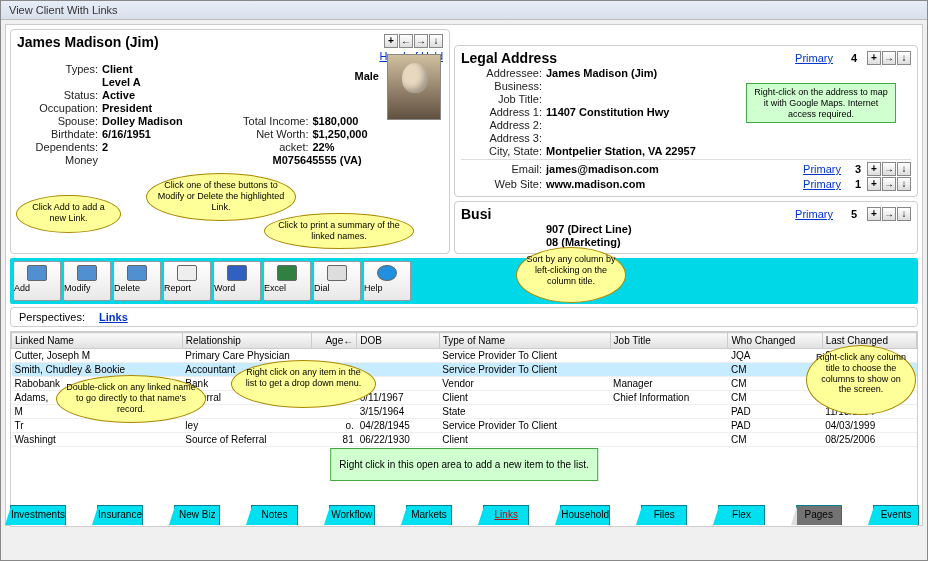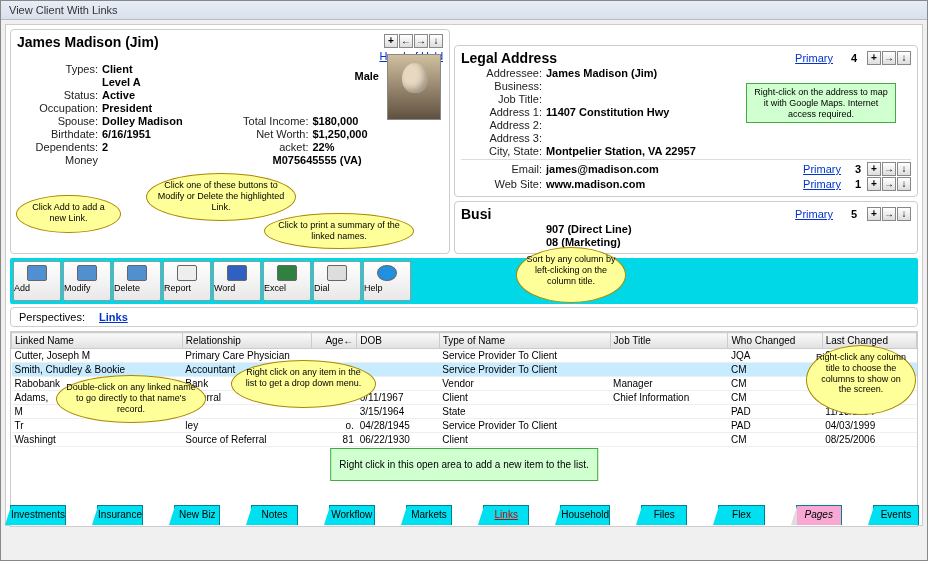--- a/index.html
+++ b/index.html
@@ -37,21 +37,21 @@
   td { border-bottom: 1px solid #eee; padding: 1px 3px; white-space:nowrap; overflow:hidden;}
   tr.sel td { background: #c8ecff; }
   .col-name{width:145px;} .col-rel{width:110px;} .col-age{width:38px;text-align:right;} .col-dob{width:70px;}
   .col-type{width:145px;} .col-job{width:100px;} .col-who{width:80px;} .col-last{width:80px;}
   td.col-age{text-align:right;}
   .empty-note { position:absolute; left:50%; top:60%; transform:translateX(-50%); background:#d0ffd0; border:1px solid #4a4; padding:10px 8px; font-size:10px;}
   .tabs { position: absolute; bottom: 0; left: 4px; right: 4px; display: flex; height: 20px; gap: 32px; }
   .tab { flex: 1; background: #00e0f0; border: 1px solid #008090; border-bottom: none; border-top-left-radius: 0; text-align: center; line-height: 18px; font-size: 10px; cursor: pointer; position:relative; margin-right:-1px;}
   .tab::before{content:'';position:absolute;left:-6px;top:0;width:0;height:0;border-bottom:19px solid #00e0f0;border-left:6px solid transparent;}
   .tab.linkstab{ color:#c00; text-decoration:underline;}
-  .tab.pages{ background:#f9a8d4;font-style:italic; }
+  .tab.pages{ background:#737373; }
   .tab.pages::before{border-bottom-color:#ddd;}
   .callout { position: absolute; background: #ffff99; border: 1px solid #aa8800; border-radius: 50%; padding: 6px 8px; font-size: 9px; text-align: center; z-index: 50; line-height:1.2;}
   .callout.ell { border-radius: 50% / 50%; }
   .infobox { position:absolute; background:#d0ffd0; border:1px solid #4a4; padding:3px 5px; font-size:9px; text-align:center; line-height:1.2;}
   .contact-line{display:flex;align-items:center;margin:1px 0;}
   .contact-line .lbl{width:85px;} .contact-line .val{flex:1;}
   .contact-line .plink{color:#0033cc;text-decoration:underline;width:42px;text-align:right;}
   .contact-line .pnum{width:20px;text-align:right;font-weight:bold;}
   .contact-line .nav-group{width:50px;justify-content:flex-end;}
   hr.sep{border:none;border-top:1px solid #ddd;margin:2px 0;}

